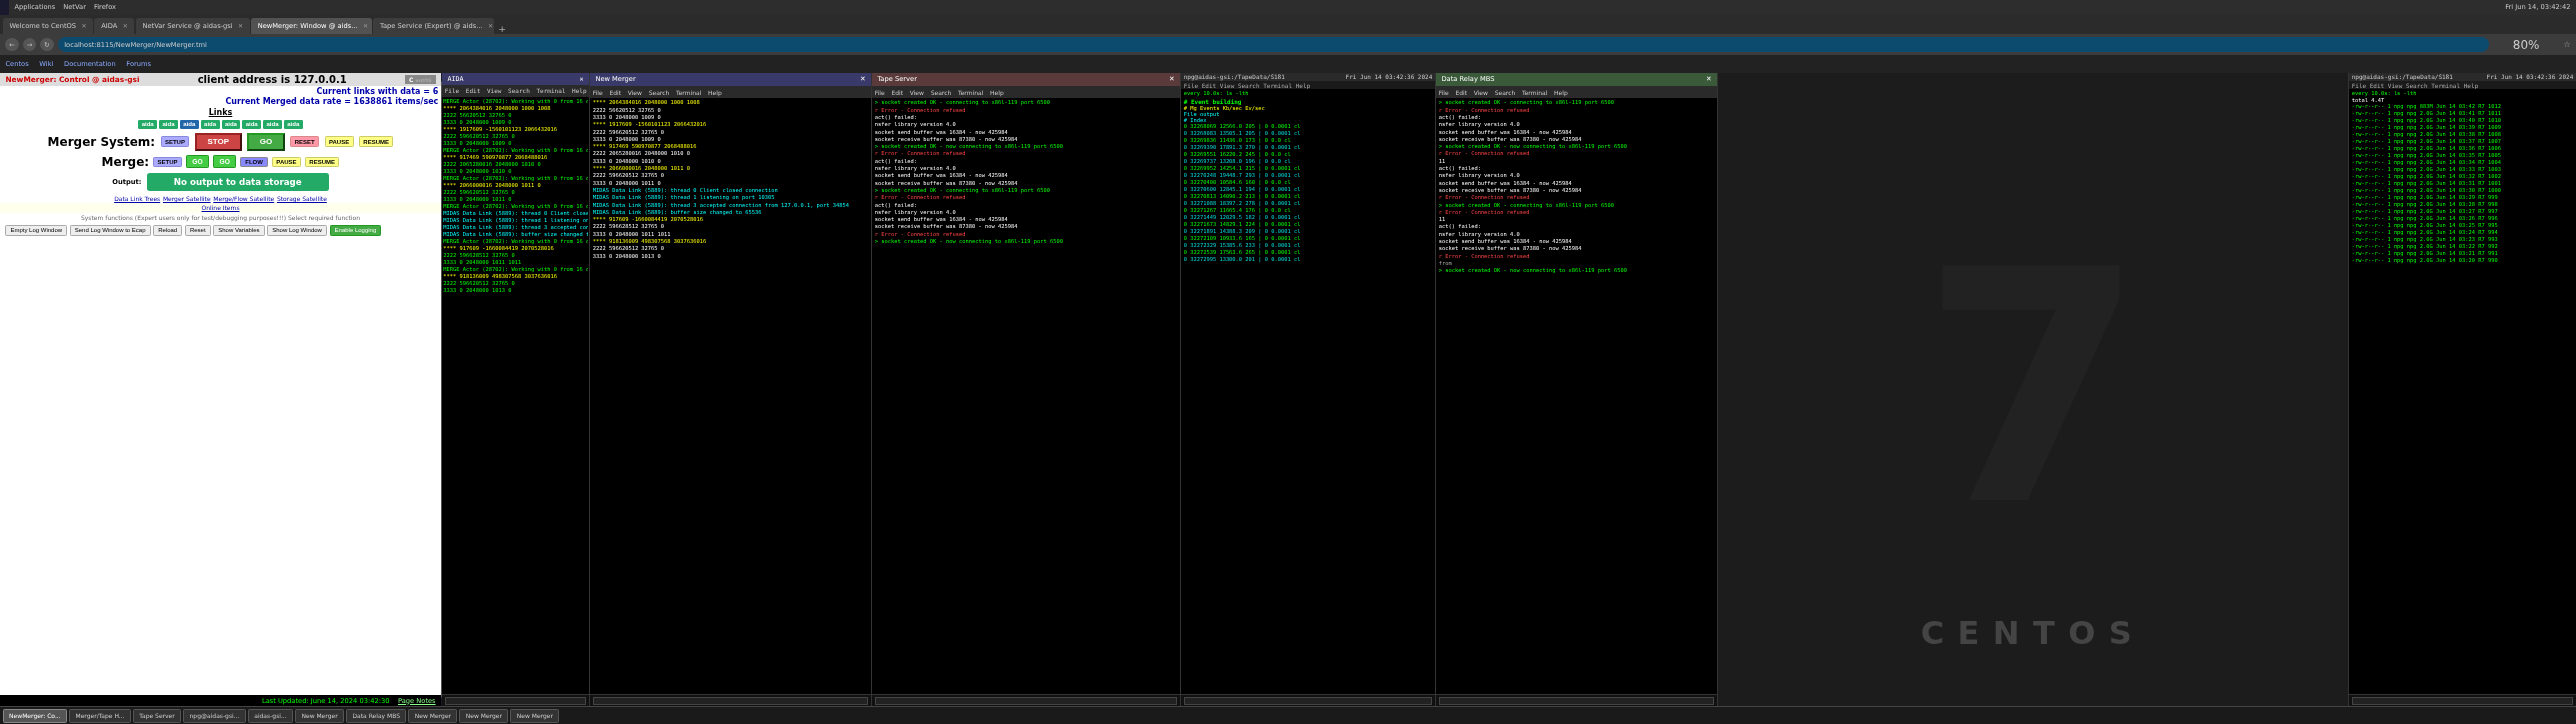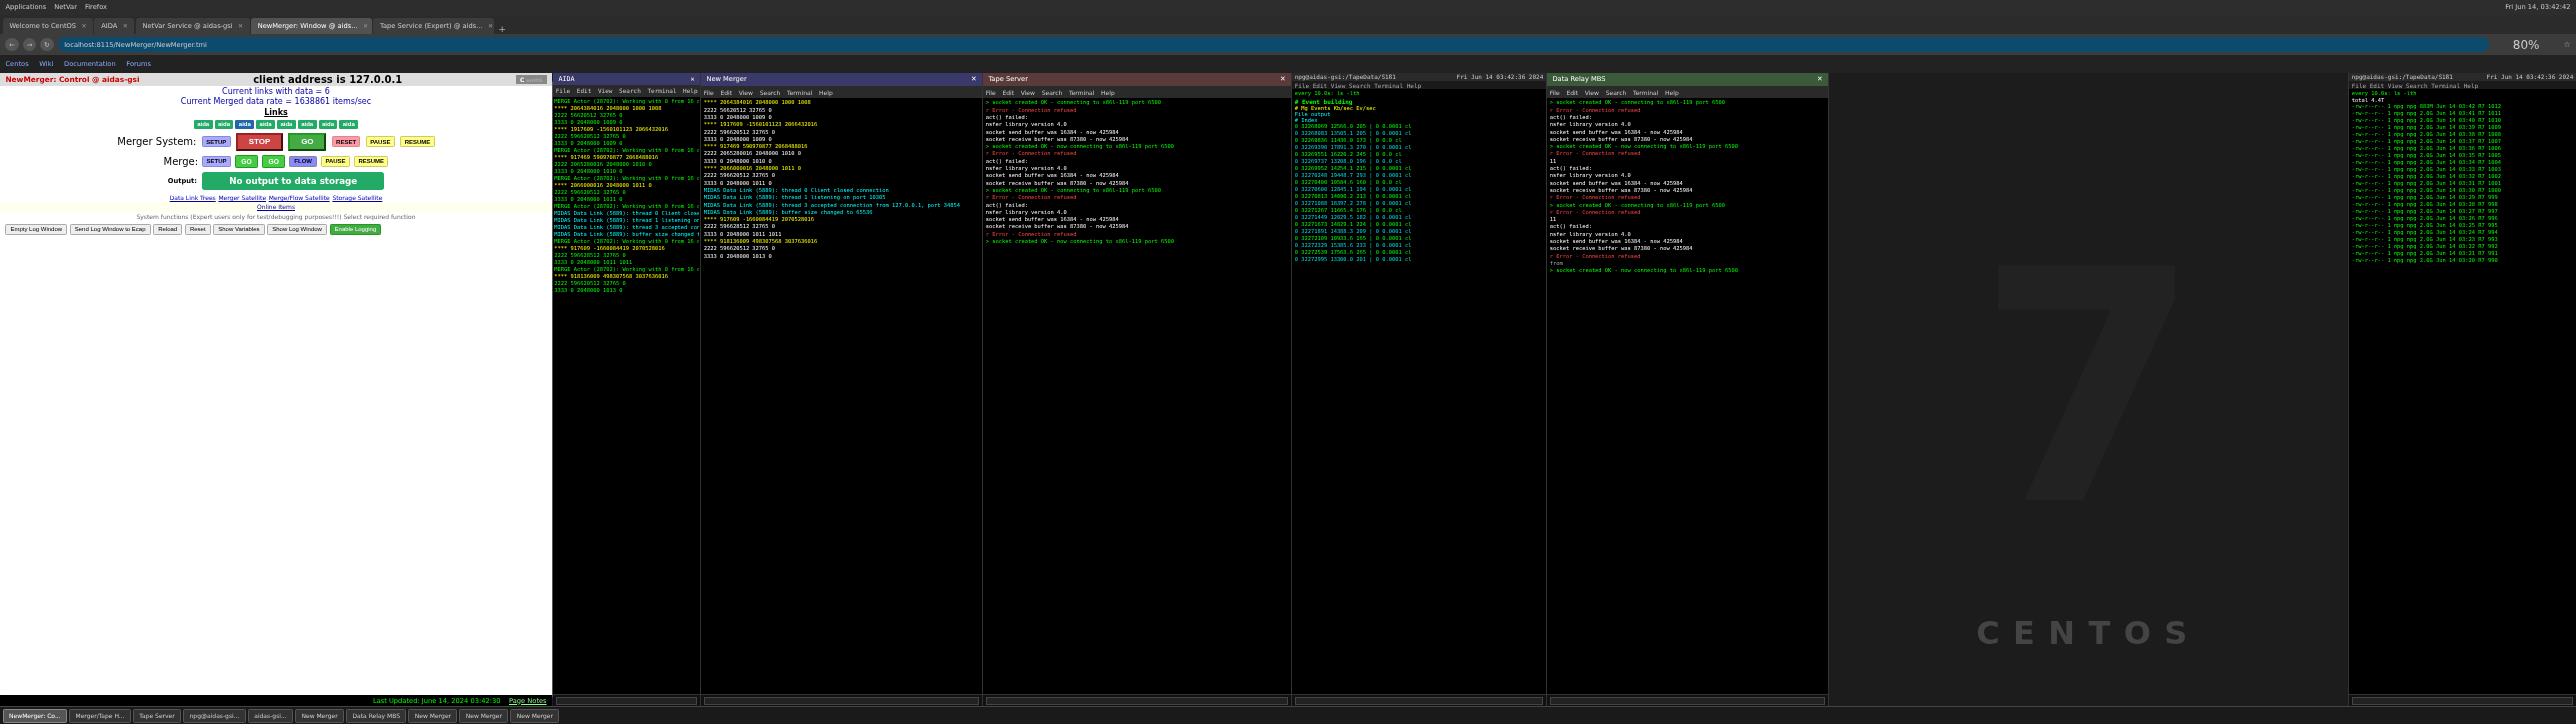--- a/index.html
+++ b/index.html
@@ -19,20 +19,21 @@
     .os-topbar {
       height: 14.8px;
       background: #2d2d2d;
       display: flex;
       align-items: center;
       justify-content: space-between;
       padding: 0 5.4px;
       font-size: 6.7px;
       color: #ccc;
       flex-shrink: 0;
+      margin-left: 9px;
     }
     .os-topbar-left { display: flex; gap: 8px; }
     .os-topbar-right { display: flex; gap: 5.4px; }
     .browser-tabs {
       height: 19px;
       background: #2b2b2b;
       display: flex;
       align-items: flex-end;
       padding: 0 2.7px;
       gap: 1.3px;
@@ -99,21 +100,21 @@
 
     
     .main-area {
       flex: 1;
       display: flex;
       overflow: hidden;
     }
 
     
     .panel-left {
-      width: 553px;
+      width: 442px;
       flex-shrink: 0;
       background: #fff;
       color: #000;
       display: flex;
       flex-direction: column;
       border-right: 1.3px solid #555;
       font-size: 7.4px;
       border-radius: 12px;
     }
     .panel-left-header {
@@ -146,23 +147,23 @@
     .merger-state-bar {
       background: #fff;
       text-align: center;
       padding: 4px 2.7px 1.3px;
       font-size: 8.7px;
       font-weight: bold;
       color: #000;
     }
     .merger-state-bar .highlight { color: #090; }
     .merger-data-bar {
-      text-align: center;
+      text-align: right;
       font-size: 8px;
-      font-weight: normal;
+      font-weight: bold;
       color: #00a;
       padding: 0.7px 2.7px;
     }
 
     .section-label {
       text-align: center;
       font-size: 8px;
       font-weight: bold;
       color: #000;
       padding: 1.3px 0;
@@ -189,23 +190,23 @@
     .link-btn.blue { background: #26a; }
 
     .merger-controls {
       display: flex;
       align-items: center;
       justify-content: center;
       gap: 5.4px;
       padding: 2.7px 5.4px;
     }
     .ctrl-label {
-      font-size: 10px;
+      font-size: 12px;
       color: #000;
-      font-weight: normal;
+      font-weight: bold;
     }
     .btn-small {
       font-size: 6px;
       padding: 1.3px 4px;
       border-radius: 1.3px;
       border: 0.7px solid #888;
       cursor: pointer;
       font-weight: bold;
     }
     .btn-green { background: #4c4; color: #fff; border-color: #292; font-size: 6.7px; padding: 2px 5.4px; }

